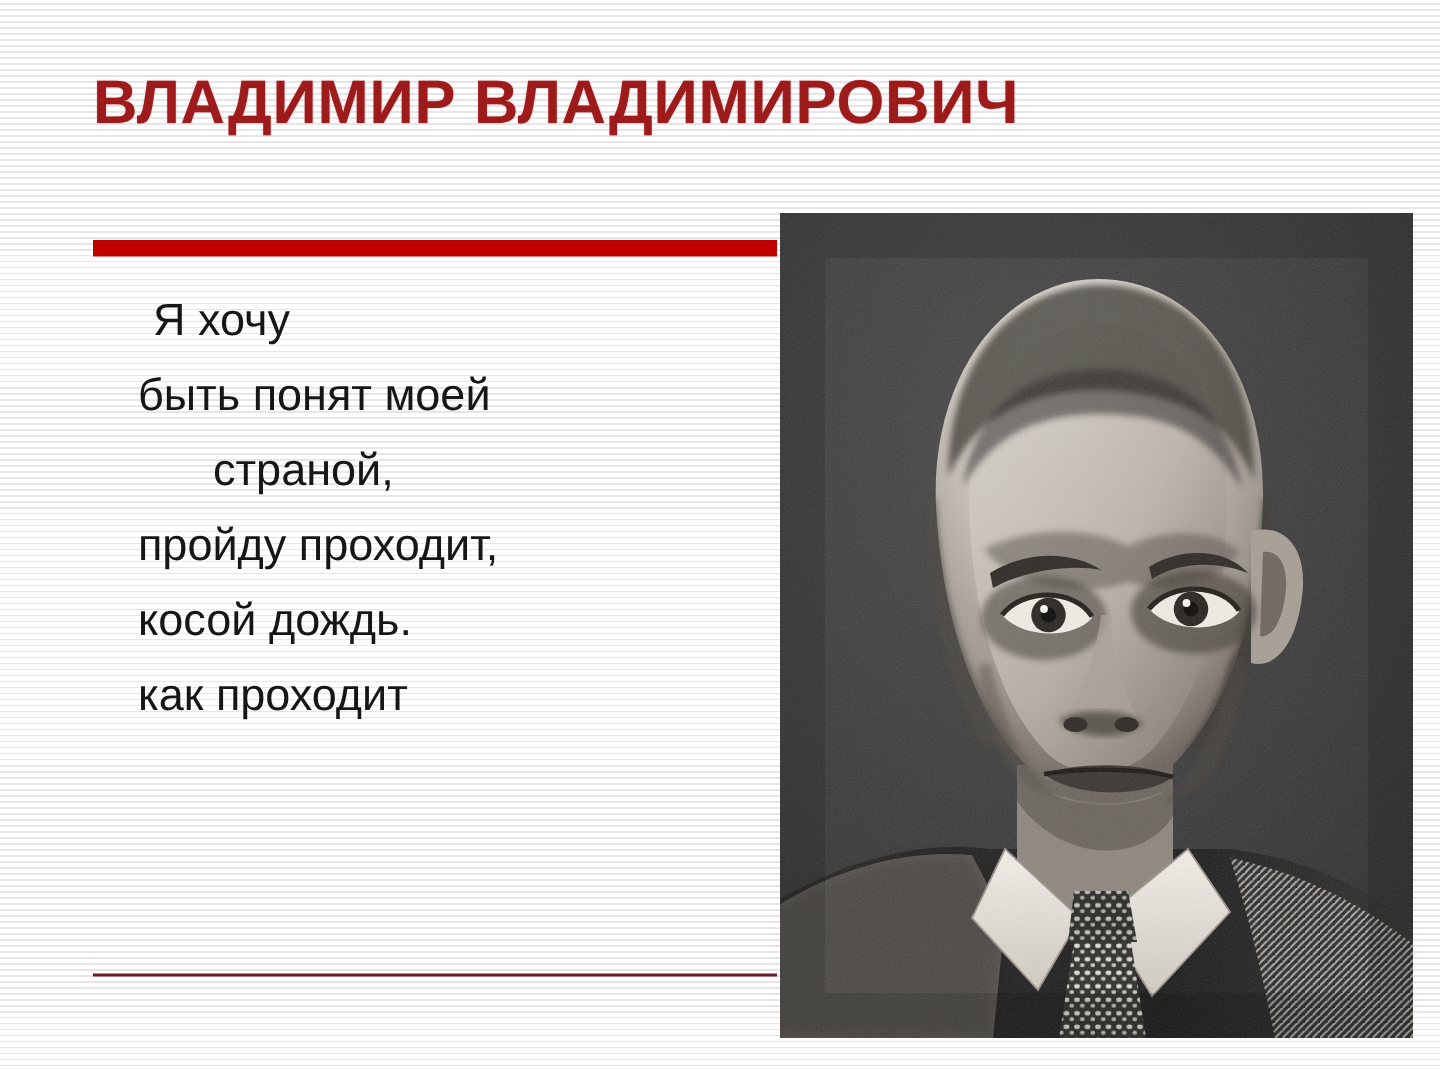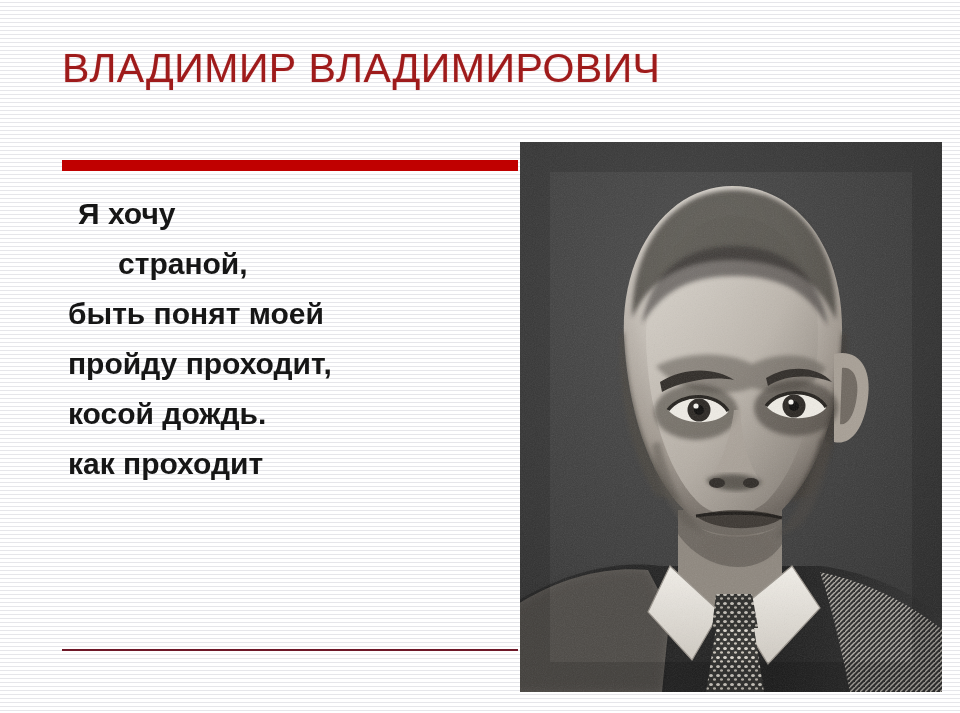--- a/index.html
+++ b/index.html
@@ -31,21 +31,21 @@
     left: 62px;
     top: 42px;
     width: 700px;
   }
   .title-line {
     color: #9e1b1b;
     font-size: 41px;
     line-height: 52px;
     letter-spacing: 0.5px;
     white-space: pre;
-    font-weight: 400;
+    font-weight: 700;
     text-shadow: 0 0 1px rgba(200,60,60,0.55);
   }
 
   .title-rule {
     position: absolute;
     left: 62px;
     top: 160px;
     width: 456px;
     height: 11px;
     background: #c00000;
@@ -56,21 +56,22 @@
     position: absolute;
     left: 68px;
     top: 189px;
     width: 430px;
   }
   .poem-line {
     color: #161616;
     font-size: 30px;
     line-height: 50px;
     white-space: pre;
-    font-weight: 700;
+    font-weight: 400;
+    margin-left: 24px;
   }
   .poem-line.indent-sm { padding-left: 10px; }
   .poem-line.indent-lg { padding-left: 50px; }
 
   
   .bottom-rule {
     position: absolute;
     left: 62px;
     top: 649px;
     width: 456px;
@@ -96,22 +97,22 @@
 <div class="slide">
 
   <div class="title-block">
     <div class="title-line">ВЛАДИМИР ВЛАДИМИРОВИЧ</div>
   </div>
 
   <div class="title-rule"></div>
 
   <div class="poem">
     <div class="poem-line indent-sm">Я хочу</div>
+    <div class="poem-line">быть понят моей</div>
     <div class="poem-line indent-lg">страной,</div>
-    <div class="poem-line">быть понят моей</div>
     <div class="poem-line">пройду проходит,</div>
     <div class="poem-line">косой дождь.</div>
     <div class="poem-line">как проходит</div>
   </div>
 
   <div class="bottom-rule"></div>
 
   <div class="photo">
     <svg viewBox="0 0 422 550" preserveAspectRatio="xMidYMid slice">
       <defs>

